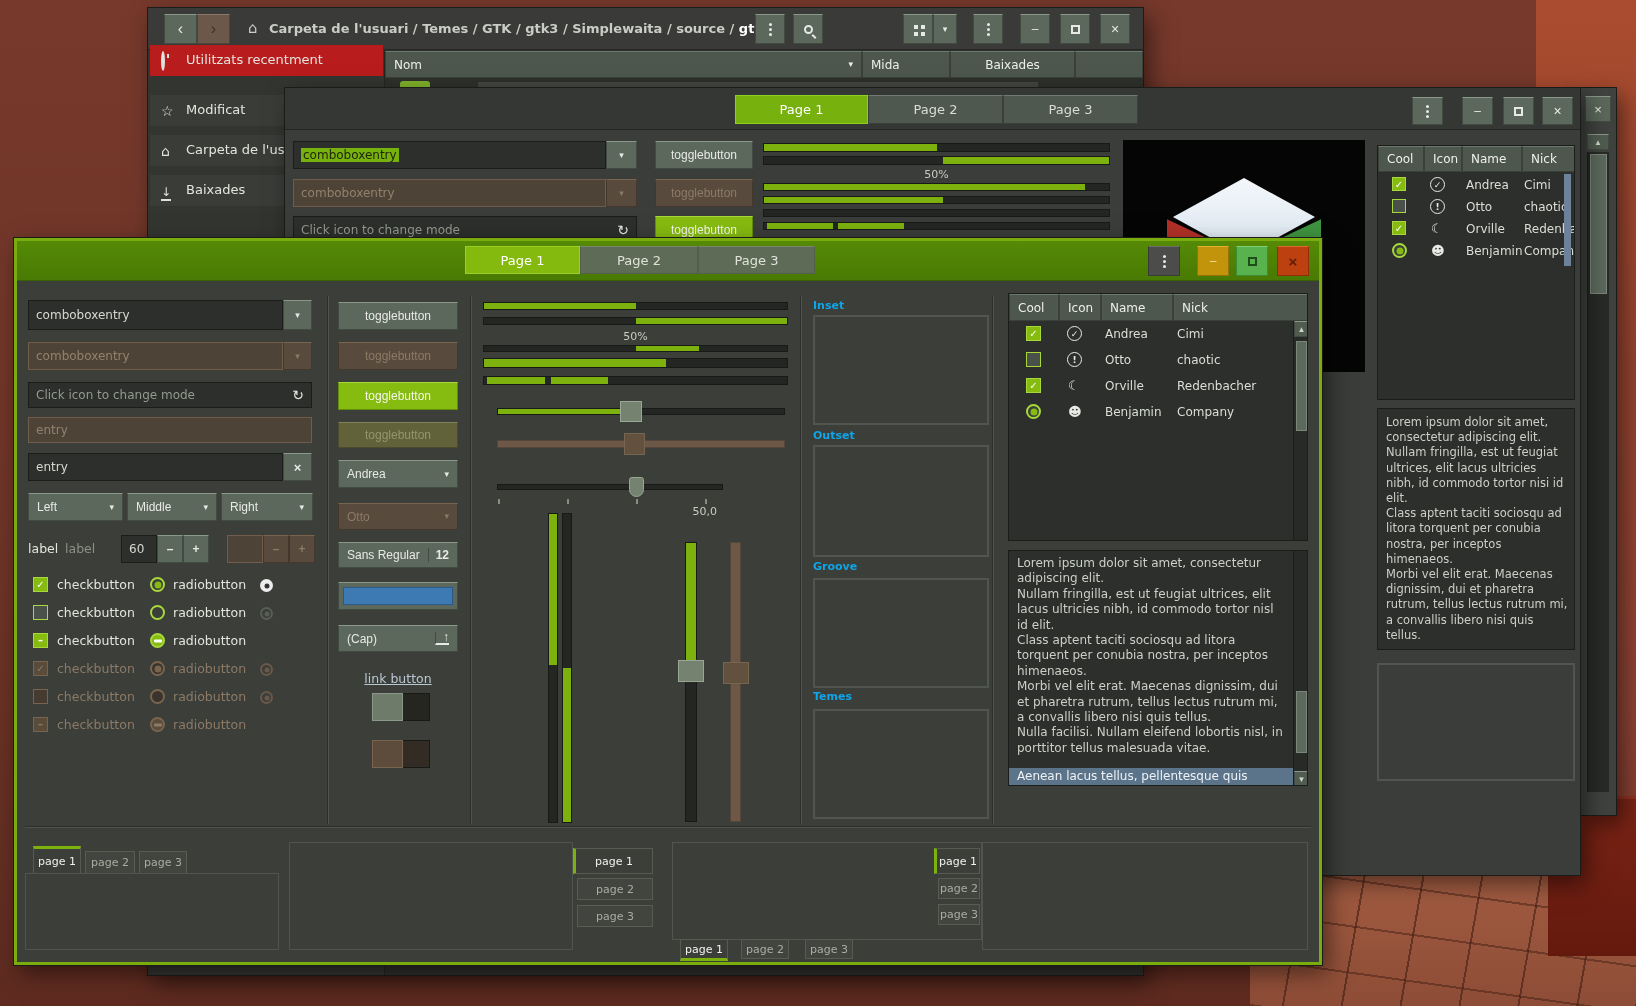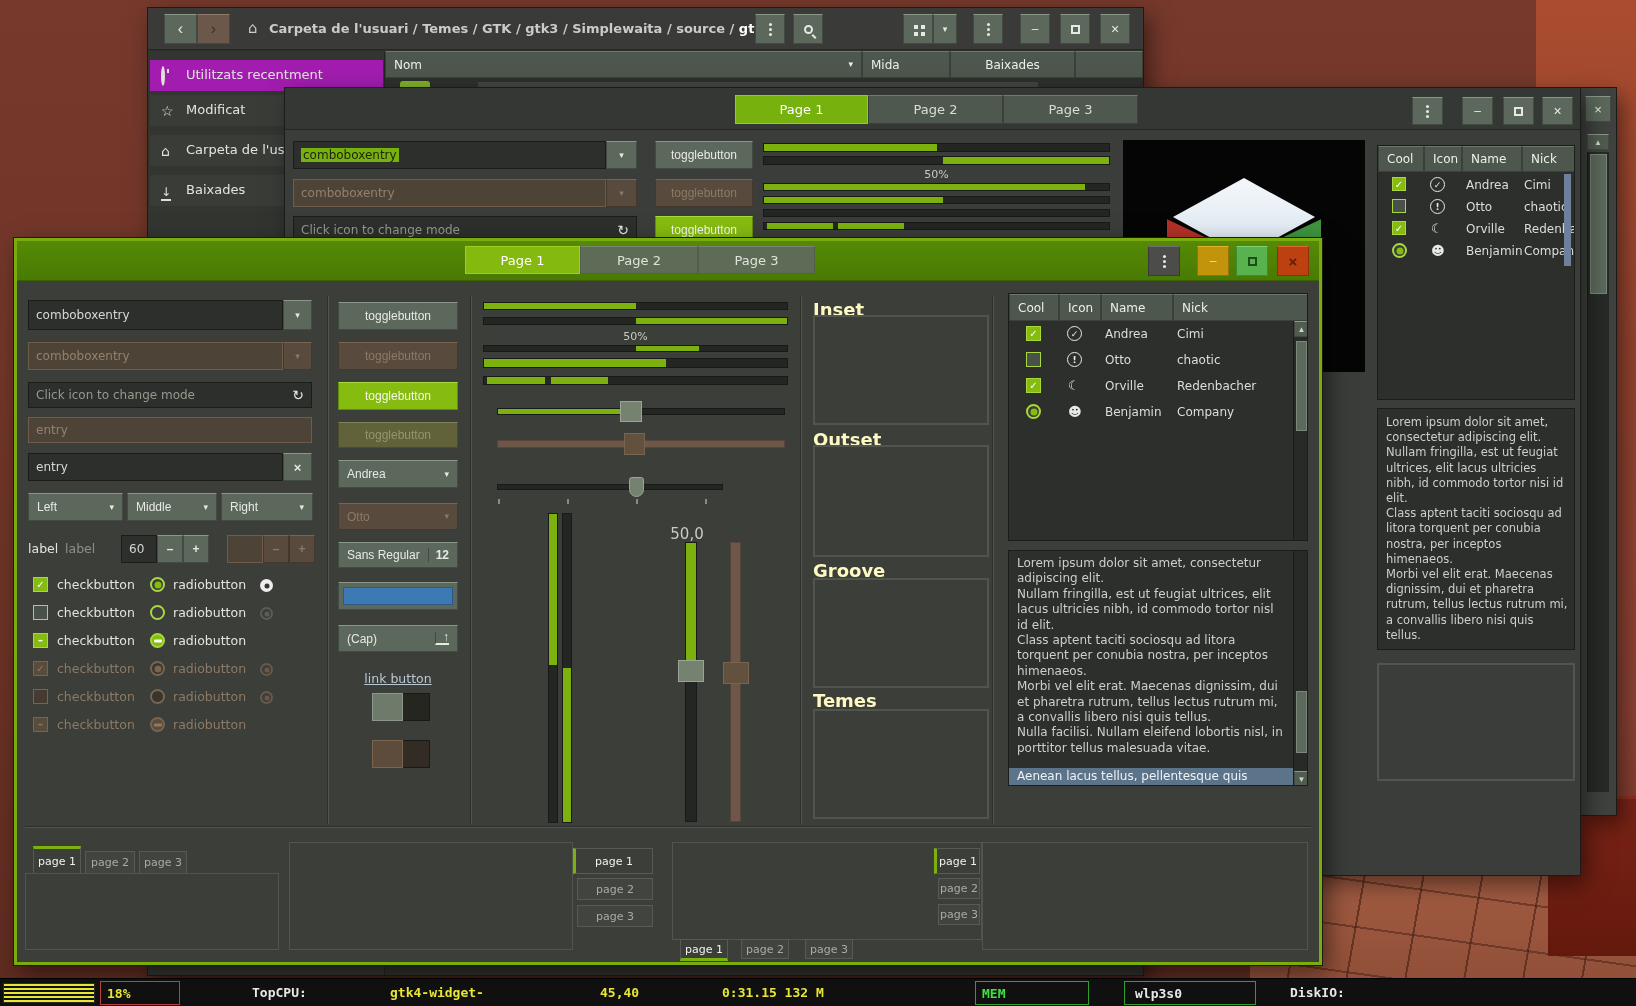--- a/index.html
+++ b/index.html
@@ -65,21 +65,21 @@
 .t4.off{background:#5e6b56;border:1px solid #49534283;border-top-color:#79856f;color:#dfe3d9}
 .t3{position:absolute;display:flex;align-items:center;justify-content:center;font-size:13px}
 .t3.on{background:#76b10d;border:1px solid #8fd01f;color:#fff}
 .t3.off{background:#4f584f;border:1px solid #3a403a;border-top-color:#707a70;color:#d9ddd6}
 .nt{position:absolute;font-size:11px;color:#a7aca1;background:#42453f;border:1px solid #575b51;display:flex;align-items:center;justify-content:center;white-space:nowrap}
 .nt.on{background:#3b3e39;color:#f0f2ec}
 .nt.on.gt{border-top:3px solid #7cb10e}
 .nt.on.gl{border-left:3px solid #7cb10e}
 .nt.on.gb{border-bottom:3px solid #7cb10e}
 .frame{position:absolute;border:2px solid #51554f}
-.flabel{position:absolute;font-size:18px;font-weight:bold;color:#fef9c3}
+.flabel{position:absolute;font-size:11px;font-weight:bold;color:#0ea5e9}
 
 .dots{width:3px;height:3px;border-radius:50%;background:#e7eae3;box-shadow:0 -5px 0 #e7eae3,0 5px 0 #e7eae3}
 .grid4{width:4px;height:4px;background:#e7eae3;box-shadow:7px 0 0 #e7eae3,0 7px 0 #e7eae3,7px 7px 0 #e7eae3;margin:-4px 4px 0 0}
 .mag{width:9px;height:9px;border:2px solid #e7eae3;border-radius:50%;position:relative}
 .mag::after{content:"";position:absolute;width:2px;height:5px;background:#e7eae3;left:7px;top:7px;transform:rotate(-45deg)}
 .clk{width:13px;height:13px;border:2px solid #dfe2db;border-radius:50%;position:relative}
 .clk::after{content:"";position:absolute;left:4px;top:1px;width:2px;height:4px;background:#dfe2db}
 .doc{width:11px;height:14px;border:2px solid #dfe2db;border-radius:1px}
 .dl{font-size:12px;color:#dfe2db;border-bottom:2px solid #dfe2db;line-height:10px}
 .maxbox{width:9px;height:9px;border:2px solid currentColor}
@@ -127,21 +127,21 @@
         <span>–</span>
       </button>
     <button class="btn" style="left:912px;top:6px;width:30px;height:30px">
         <span class="maxbox"></span>
       </button>
     <button class="btn" style="left:952px;top:6px;width:30px;height:30px;font-size:14px">
         <span>×</span>
       </button>
 
     <div class="a" style="left:0;top:43px;width:237px;height:924px;background:#333531;border-right:1px solid #23251f"></div>
-    <div class="a" style="left:2px;top:52px;width:233px;height:31px;background:#a21caf">
+    <div class="a" style="left:2px;top:37px;width:233px;height:31px;background:#b91c1c">
       <span class="sideicon"><span class="clk"></span></span>
       <span class="lbl" style="left:36px;top:7px;font-size:13px">Utilitzats recentment</span>
     </div>
     <div class="a" style="left:2px;top:87px;width:233px;height:31px;background:#3a3c38">
       <span class="sideicon">☆</span>
       <span class="lbl" style="left:36px;top:7px;font-size:13px">Modificat</span>
     </div>
     <div class="a" style="left:2px;top:127px;width:233px;height:31px;background:#3a3c38">
       <span class="sideicon">⌂</span>
       <span class="lbl" style="left:36px;top:7px;font-size:13px">Carpeta de l'usua</span>
@@ -505,21 +505,21 @@
       </div>
     <div class="hh" style="left:603px;top:160px;width:22px;height:21px"></div>
     <div class="pt troughd" style="left:480px;top:199px;width:288px;height:8px"></div>
     <div class="hh d" style="left:607px;top:192px;width:21px;height:22px"></div>
     <div class="pt" style="left:480px;top:243px;width:226px;height:6px"></div>
     <div class="hh tear" style="left:612px;top:236px;width:15px;height:20px"></div>
     <span class="mark" style="left:481px;top:258px"></span>
     <span class="mark" style="left:550px;top:258px"></span>
     <span class="mark" style="left:619px;top:258px"></span>
     <span class="mark" style="left:688px;top:258px"></span>
-    <div class="a" style="left:640px;top:284px;width:60px;text-align:center;font-size:15px;color:#c8ccc2">50,0</div>
+    <div class="a" style="left:640px;top:264px;width:60px;text-align:right;font-size:11px;color:#c8ccc2">50,0</div>
     <div class="pt" style="left:531px;top:272px;width:10px;height:310px">
         <div class="pfv" style="top:0;height:49%"></div>
       </div>
     <div class="pt" style="left:545px;top:272px;width:10px;height:310px">
         <div class="pfv" style="bottom:0;height:50%"></div>
       </div>
     <div class="pt" style="left:668px;top:301px;width:12px;height:280px">
         <div class="pfv" style="top:0;height:43%"></div>
       </div>
     <div class="hh" style="left:661px;top:419px;width:26px;height:22px"></div>
@@ -643,31 +643,14 @@
       </div>
     <div class="nt" style="left:921px;top:637px;width:42px;height:21px">
         <span>page 2</span>
       </div>
     <div class="nt" style="left:921px;top:663px;width:42px;height:21px">
         <span>page 3</span>
       </div>
     <div class="frame" style="left:965px;top:601px;width:326px;height:108px;border-width:1px"></div>
   </div>
 
-  <div class="a" style="left:0;top:978px;width:1636px;height:28px;background:#101010;border-top:1px solid #000;z-index:6">
-    <div class="a" style="left:3px;top:4px;width:92px;height:20px;border:1px solid #2a2a2a;background:repeating-linear-gradient(180deg,#e6e633 0 2px,#101010 2px 4px)"></div>
-    <div class="a" style="left:100px;top:2px;width:80px;height:24px;border:1px solid #b84040">
-      <span class="mono" style="left:6px;top:0;color:#e6e633">18%</span>
-    </div>
-    <span class="mono" style="left:252px;top:2px;color:#e8e8e8">TopCPU:</span>
-    <span class="mono" style="left:390px;top:2px;color:#e6e633">gtk4-widget-</span>
-    <span class="mono" style="left:600px;top:2px;color:#e6e633">45,40</span>
-    <span class="mono" style="left:722px;top:2px;color:#e6e633">0:31.15 132 M</span>
-    <div class="a" style="left:975px;top:2px;width:114px;height:24px;border:1px solid #2f9f2f">
-      <span class="mono" style="left:6px;top:0;color:#3fe03f">MEM</span>
-    </div>
-    <div class="a" style="left:1124px;top:2px;width:132px;height:24px;border:1px solid #2f9f2f">
-      <span class="mono" style="left:10px;top:0;color:#e8e8e8">wlp3s0</span>
-    </div>
-    <span class="mono" style="left:1290px;top:2px;color:#e8e8e8">DiskIO:</span>
-  </div>
 
 </div>
 
 </body></html>

